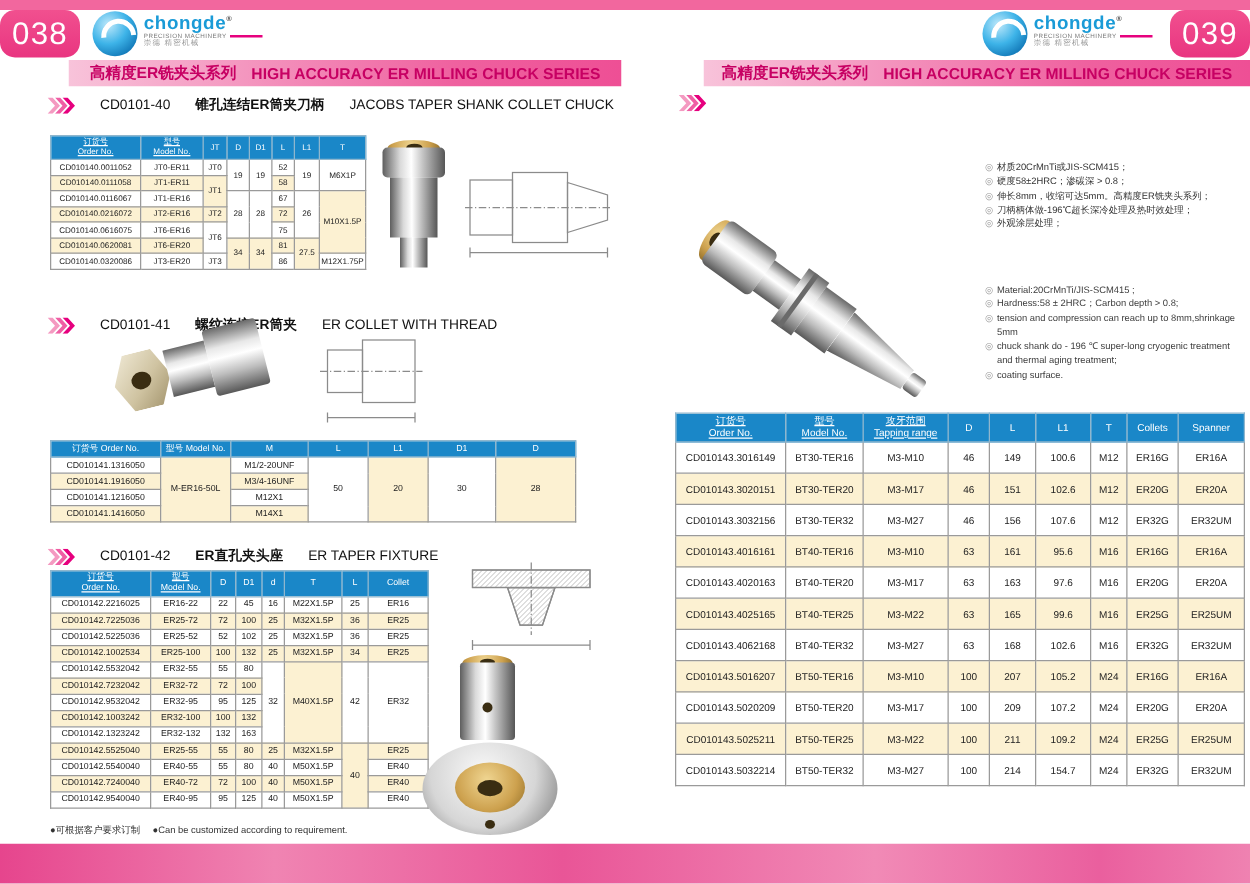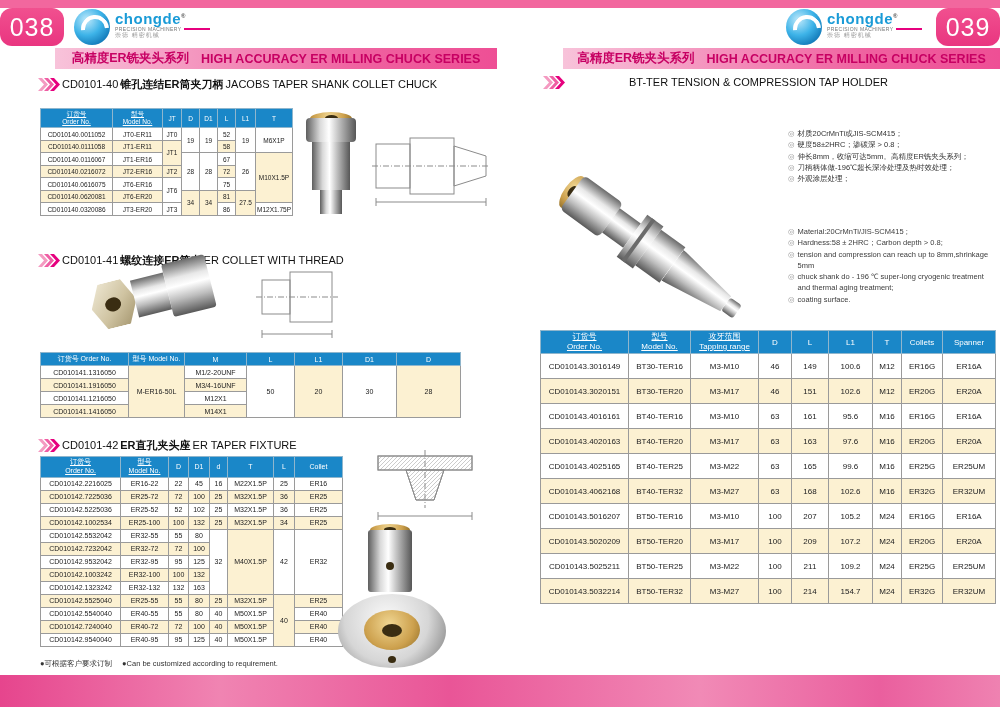--- a/index.html
+++ b/index.html
@@ -24,21 +24,21 @@
   .logo-name{color:#1a9bd7;font-weight:bold;font-size:15px;letter-spacing:.5px;}
   .logo-name .reg{font-size:6px;vertical-align:super;color:#555;}
   .logo-sub{font-size:5px;color:#777;letter-spacing:.4px;display:flex;align-items:center;gap:3px;}
   .pinkline{display:inline-block;width:26px;height:2px;background:#e6007e;}
   .logo-cn{font-size:6px;color:#999;letter-spacing:1px;}
   
   .titlebar{top:48px;height:21px;background:linear-gradient(90deg,#f8c3da 0%,#ef619f 70%,#ee4f95 100%);
      display:flex;align-items:center;justify-content:center;gap:12px;font-size:12.5px;font-weight:bold;color:#c70063;}
   .tb-left{left:55px;width:442px;} .tb-right{left:563px;width:437px;}
   
-  .sec{display:flex;align-items:flex-start;gap:2px;font-size:11px;color:#111;line-height:14px;}
+  .sec{display:flex;align-items:flex-start;gap:20px;font-size:11px;color:#111;line-height:14px;}
   .sec .zh{font-weight:bold;} .sec .code{font-weight:normal;}
   .chev{flex:0 0 auto;margin-top:1px;}
   
   table.cat{border-collapse:collapse;table-layout:fixed;border:1.5px solid #4a4a4a;background:#fff;}
   table.cat th{background:#1a87c8;color:#fff;font-weight:normal;border:1px solid #8fb6cd;
      padding:1px 1px;text-align:center;vertical-align:middle;}
   table.cat td{border:1px solid #9a9a9a;text-align:center;vertical-align:middle;padding:0 1px;color:#222;background:transparent;}
   table.cat tbody tr:nth-child(even){background:#fcf1d2;}
   td.bg-cream{background:#fcf1d2 !important;} td.bg-white{background:#ffffff !important;}
   #t40 table{width:252px;font-size:6.5px;} #t40 td{height:11.5px;}
@@ -485,21 +485,20 @@
     <span>●Can be customized according to requirement.</span>
   </div>
 
   <div class="abs sec" style="left:543px;top:75px;">
     <svg class="chev" width="22" height="13" viewBox="0 0 22 13">
         <path d="M0,0 L4,0 L10,6.5 L4,13 L0,13 L6,6.5 Z" fill="#f49ac1"></path>
         <path d="M6,0 L10,0 L16,6.5 L10,13 L6,13 L12,6.5 Z" fill="#ef5ea4"></path>
         <path d="M12,0 L16,0 L22,6.5 L16,13 L12,13 L18,6.5 Z" fill="#e6007e"></path>
       </svg>
     <div>
-      <div style="padding-left:62px;">BT-TER   TENSION &amp; COMPRESSION TAP HOLDER</div>
     </div>
   </div>
 
   <div class="abs" style="left:548px;top:106px;width:232px;height:220px;">
     <div class="photo" style="position:absolute;left:10px;top:70px;width:220px;height:70px;transform:rotate(36deg);transform-origin:40px 35px;">
       <div class="gold" style="left:0;top:16px;width:16px;height:38px;border-radius:50%;"></div>
       <div class="hole" style="left:4px;top:28px;width:8px;height:13px;"></div>
       <div class="metalH" style="left:8px;top:14px;width:48px;height:42px;border-radius:5px;"></div>
       <div class="metalH" style="left:56px;top:20px;width:26px;height:30px;"></div>
       <div class="metalH" style="left:82px;top:9px;width:20px;height:52px;"></div>
@@ -607,20 +606,31 @@
             <td>BT30-TER20</td>
             <td>M3-M17</td>
             <td>46</td>
             <td>151</td>
             <td>102.6</td>
             <td>M12</td>
             <td>ER20G</td>
             <td>ER20A</td>
           </tr>
           <tr>
+            <td>CD010143.3032156</td>
+            <td>BT30-TER32</td>
+            <td>M3-M27</td>
+            <td>46</td>
+            <td>156</td>
+            <td>107.6</td>
+            <td>M12</td>
+            <td>ER32G</td>
+            <td>ER32UM</td>
+          </tr>
+          <tr>
             <td>CD010143.4016161</td>
             <td>BT40-TER16</td>
             <td>M3-M10</td>
             <td>63</td>
             <td>161</td>
             <td>95.6</td>
             <td>M16</td>
             <td>ER16G</td>
             <td>ER16A</td>
           </tr>

